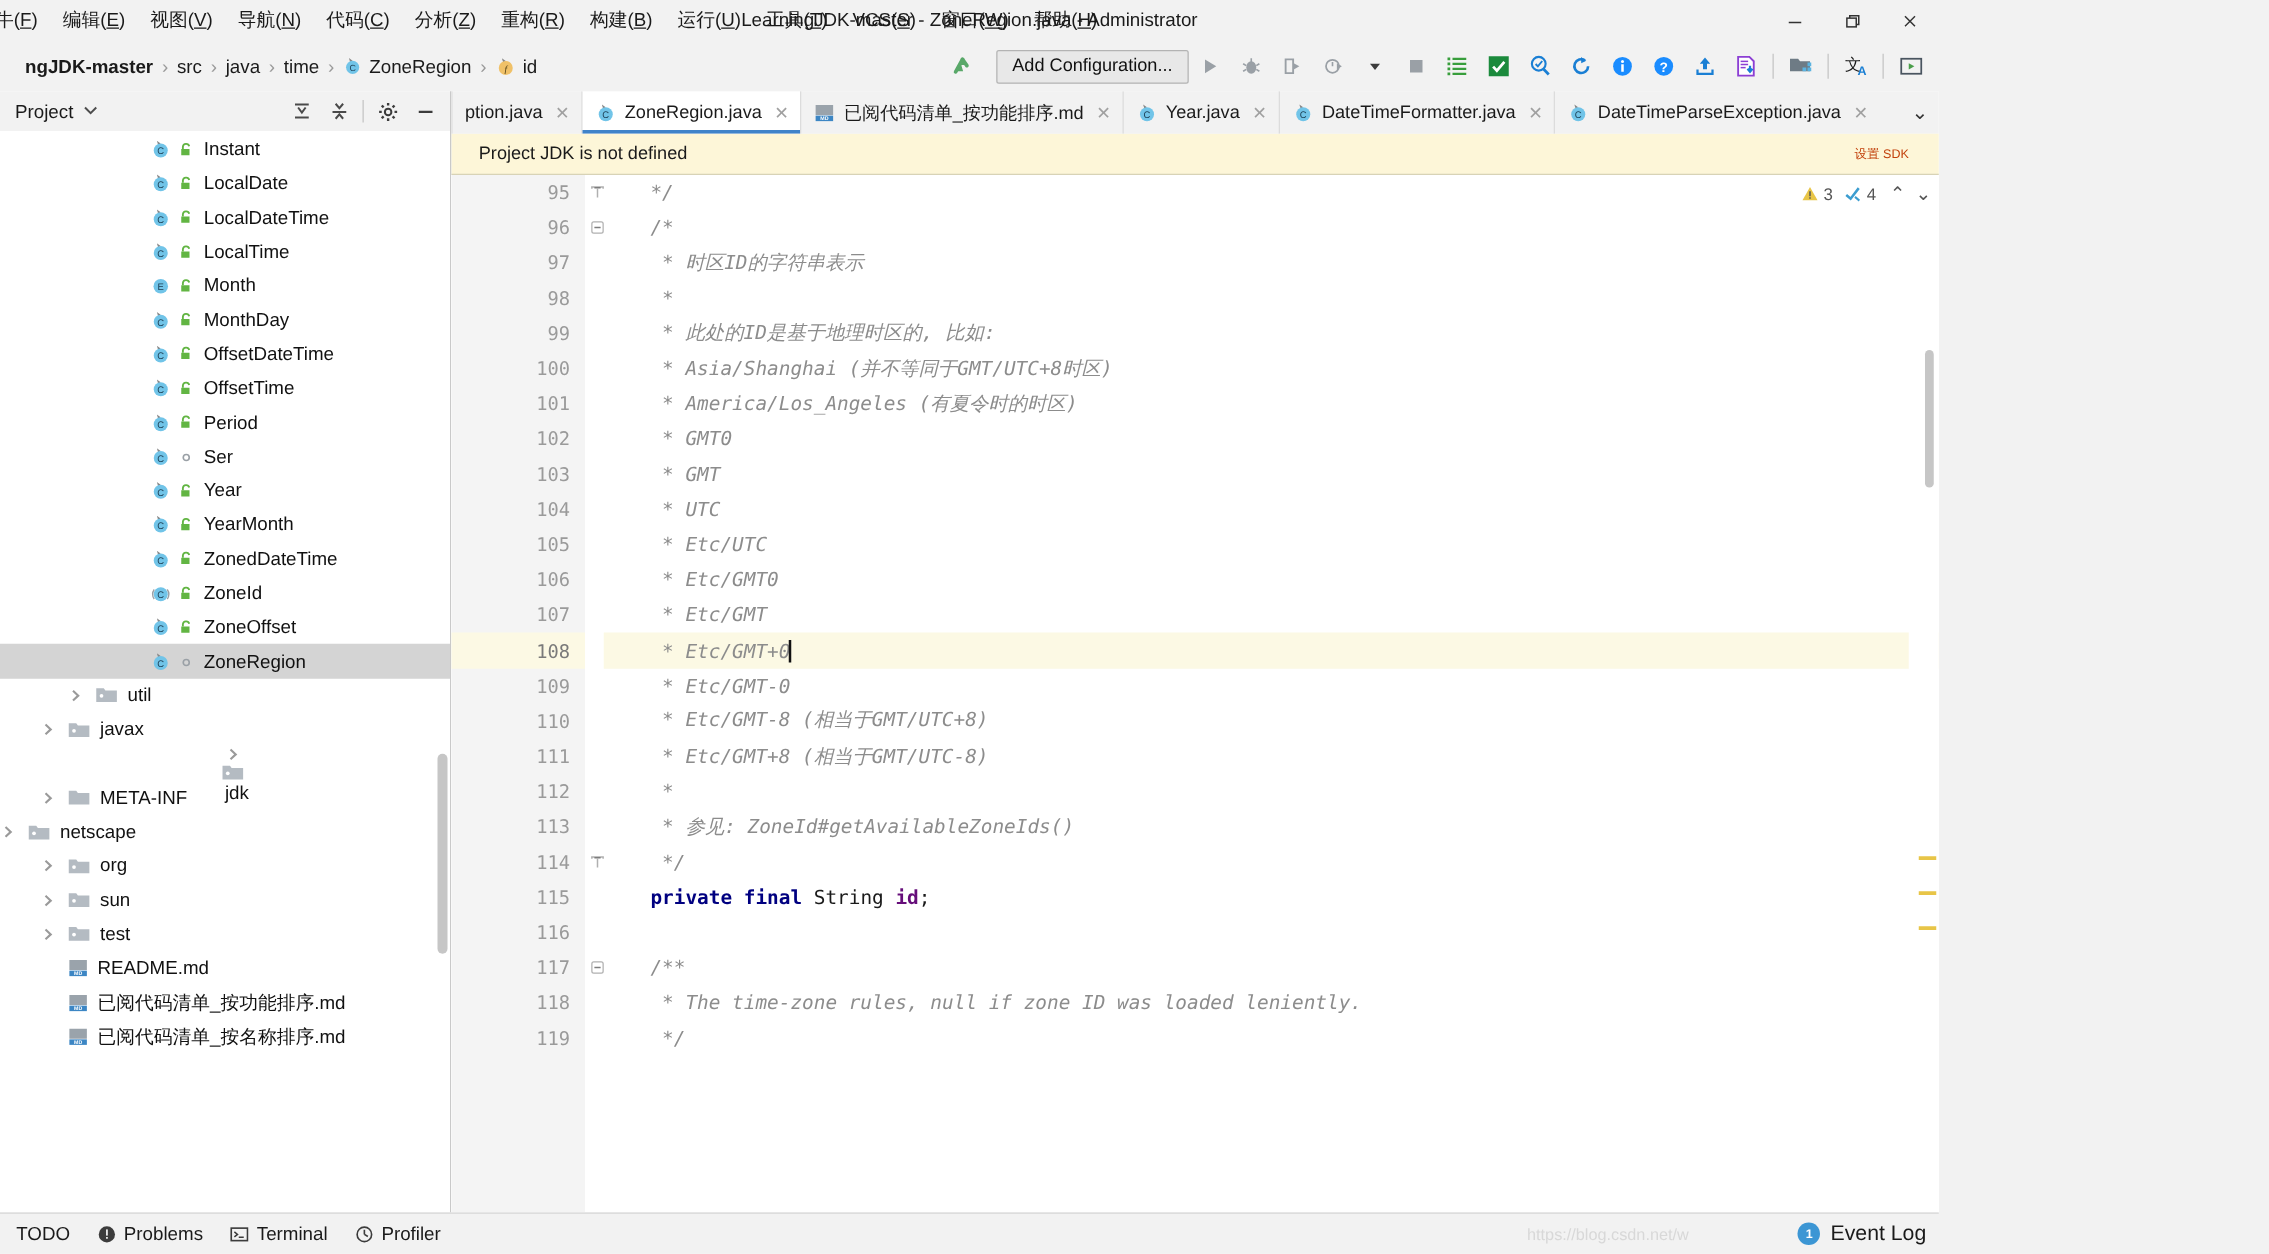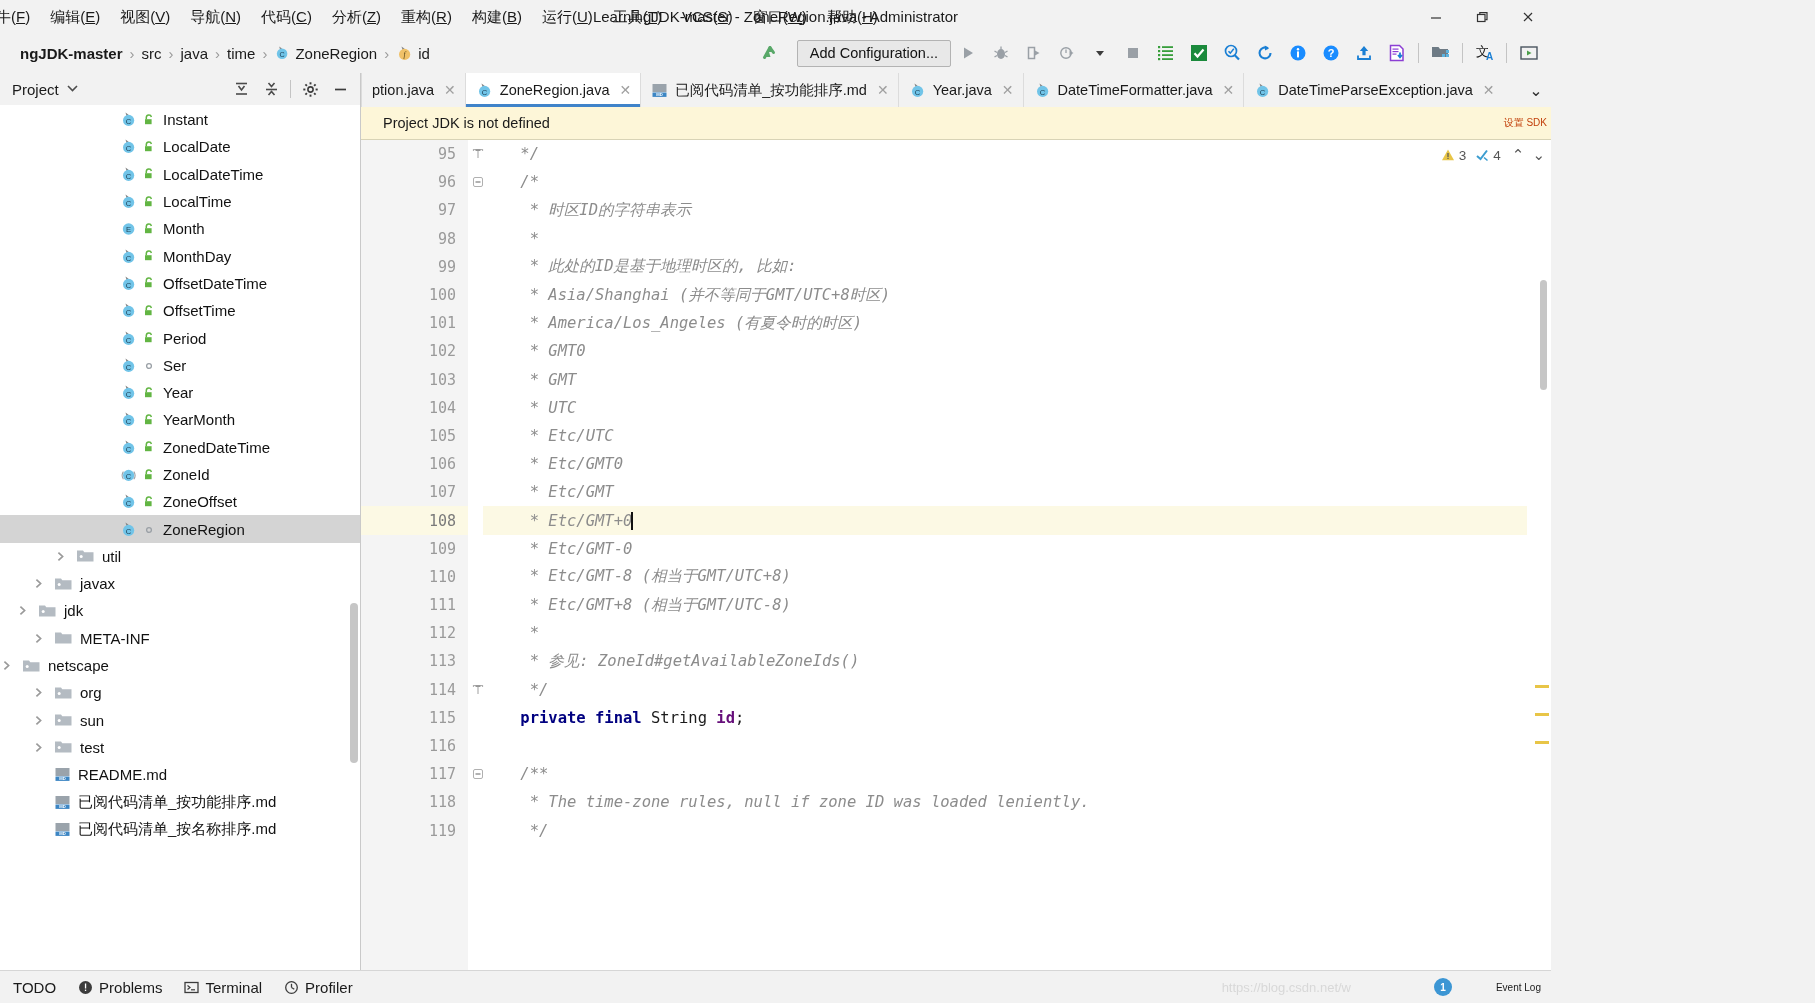--- a/index.html
+++ b/index.html
@@ -80,21 +80,21 @@
     font-size: 14.5px; color: #1a1a1a; background: #f2f2f2; border-left: 1px solid #dcdcdc;
     position: relative; white-space: nowrap;
   }
   .tab.active { background: #fff; }
   .tab.active::after { content: ""; position: absolute; left: 0; right: 0; bottom: 0; height: 3px; background: #4083c9; }
   .tab .tclose { color: #a0a0a0; font-size: 14px; margin-left: 3px; line-height: 1; }
   .tabs-more { margin-left: auto; width: 30px; height: 34px; display: flex; align-items: center; justify-content: center; color: #333; }
 
   .notice {
     height: 33px; flex: 0 0 33px; background: #fdf6d8; border-bottom: 1px solid #d8d3b6;
-    display: flex; align-items: center; padding: 0 4px 0 22px; font-size: 14.5px; color: #1a1a1a;
+    display: flex; align-items: center; padding: 0 24px 0 22px; font-size: 14.5px; color: #1a1a1a;
   }
   .notice-link { margin-left: auto; color: #c2410c; font-size: 10px; }
 
   .editor { flex: 1 1 auto; display: flex; min-height: 0; position: relative; background: #fff; overflow: hidden; justify-content: space-between; }
   .gutter { width: 107px; flex: 0 0 107px; background: #f4f4f4; position: relative; }
   .gline { height: 28.2px; display: flex; align-items: center; justify-content: flex-end; padding-right: 12px;
            font-family: "DejaVu Sans Mono", monospace; font-size: 15px; color: #9a9a9a; position: relative; }
   .gline.cur { background: #fcf9e4; }
   .gline.cur .gnum { color: #7a7a7a; }
   .fold { position: absolute; right: -16px; width: 13px; height: 13px; display: flex; align-items: center; justify-content: center; }
@@ -707,21 +707,21 @@
             </span>
             <span style="width: 9px;"></span>
             <span class="icon-wrap">
               <svg width="19" height="16" viewBox="0 0 19 16" style="display:block">
     <path d="M1 2.5 h6 l1.3 1.8 h9.2 v9.2 h-16.5 z" fill="#b4bbc2"></path>
     <circle cx="5.2" cy="8.6" r="1.5" fill="#fff"></circle>
   </svg>
             </span>
             <span class="tlabel">javax</span>
           </div>
-          <div class="trow" style="padding-left: 16px;">
+          <div class="trow" style="padding-left: 16px; flex-direction: column;">
             <span class="tarrow">
               <svg width="11" height="11" viewBox="0 0 11 11" style="display:block">
                 <path d="M3.4 1.6 L7.6 5.5 L3.4 9.4" fill="none" stroke="#9a9a9a" stroke-width="1.7"></path>
               </svg>
             </span>
             <span style="width: 9px;"></span>
             <span class="icon-wrap">
               <svg width="19" height="16" viewBox="0 0 19 16" style="display:block">
     <path d="M1 2.5 h6 l1.3 1.8 h9.2 v9.2 h-16.5 z" fill="#b4bbc2"></path>
     <circle cx="5.2" cy="8.6" r="1.5" fill="#fff"></circle>
@@ -1108,17 +1108,17 @@
             <circle cx="7.5" cy="7.5" r="5.8" fill="none" stroke="#3c3c3c" stroke-width="1.3"></circle>
             <line x1="7.5" y1="7.5" x2="7.5" y2="3.8" stroke="#3c3c3c" stroke-width="1.3"></line>
             <line x1="7.5" y1="7.5" x2="10.3" y2="9.2" stroke="#3c3c3c" stroke-width="1.3"></line>
           </svg>
       </span>
       <span>Profiler</span>
     </div>
     <span class="watermark">https://blog.csdn.net/w</span>
     <div class="sb-right">
       <span class="evt-badge">1</span>
-      <span style="font-size:10px;color:#1a1a1a;margin-left:36px;">Event Log</span>
+      <span style="font-size:17px;color:#1a1a1a;">Event Log</span>
     </div>
   </div>
 
 </div>
 
 </body></html>

